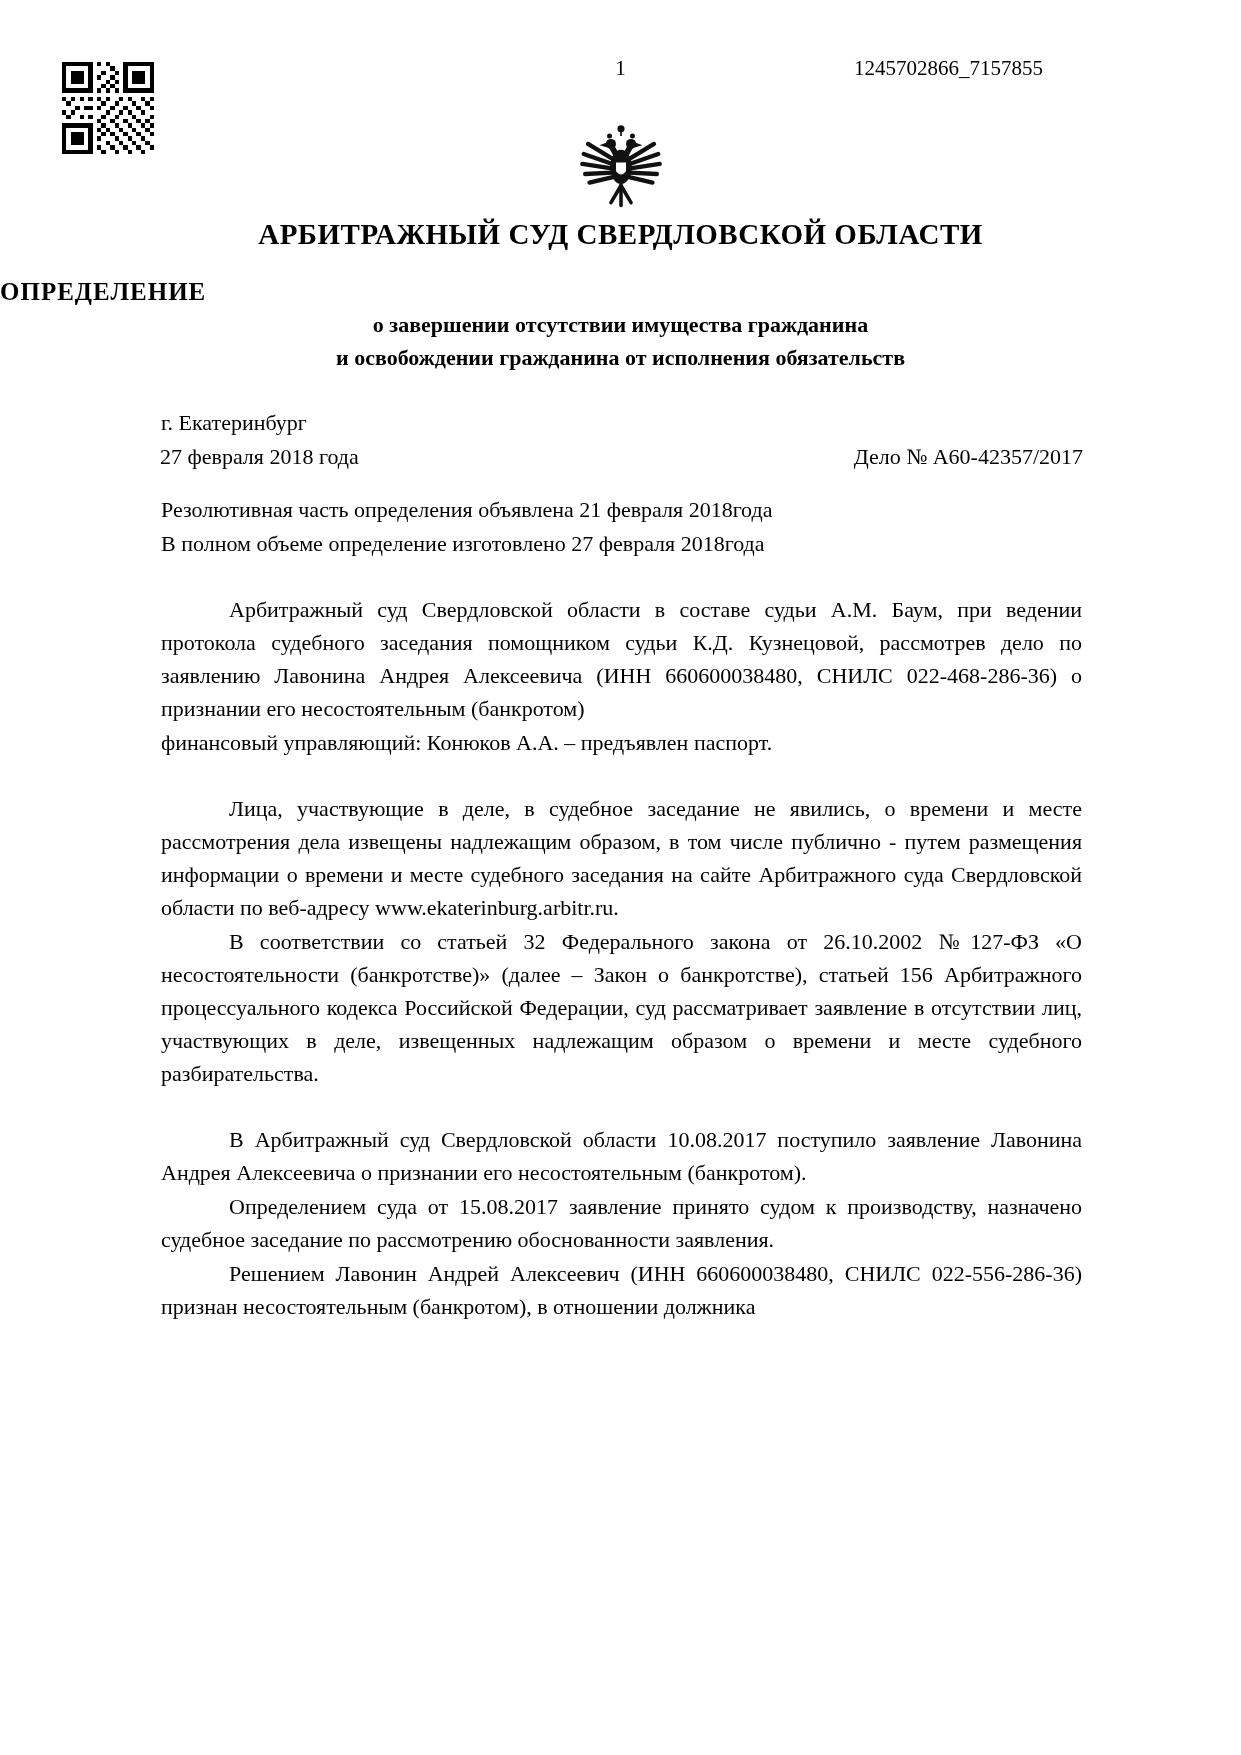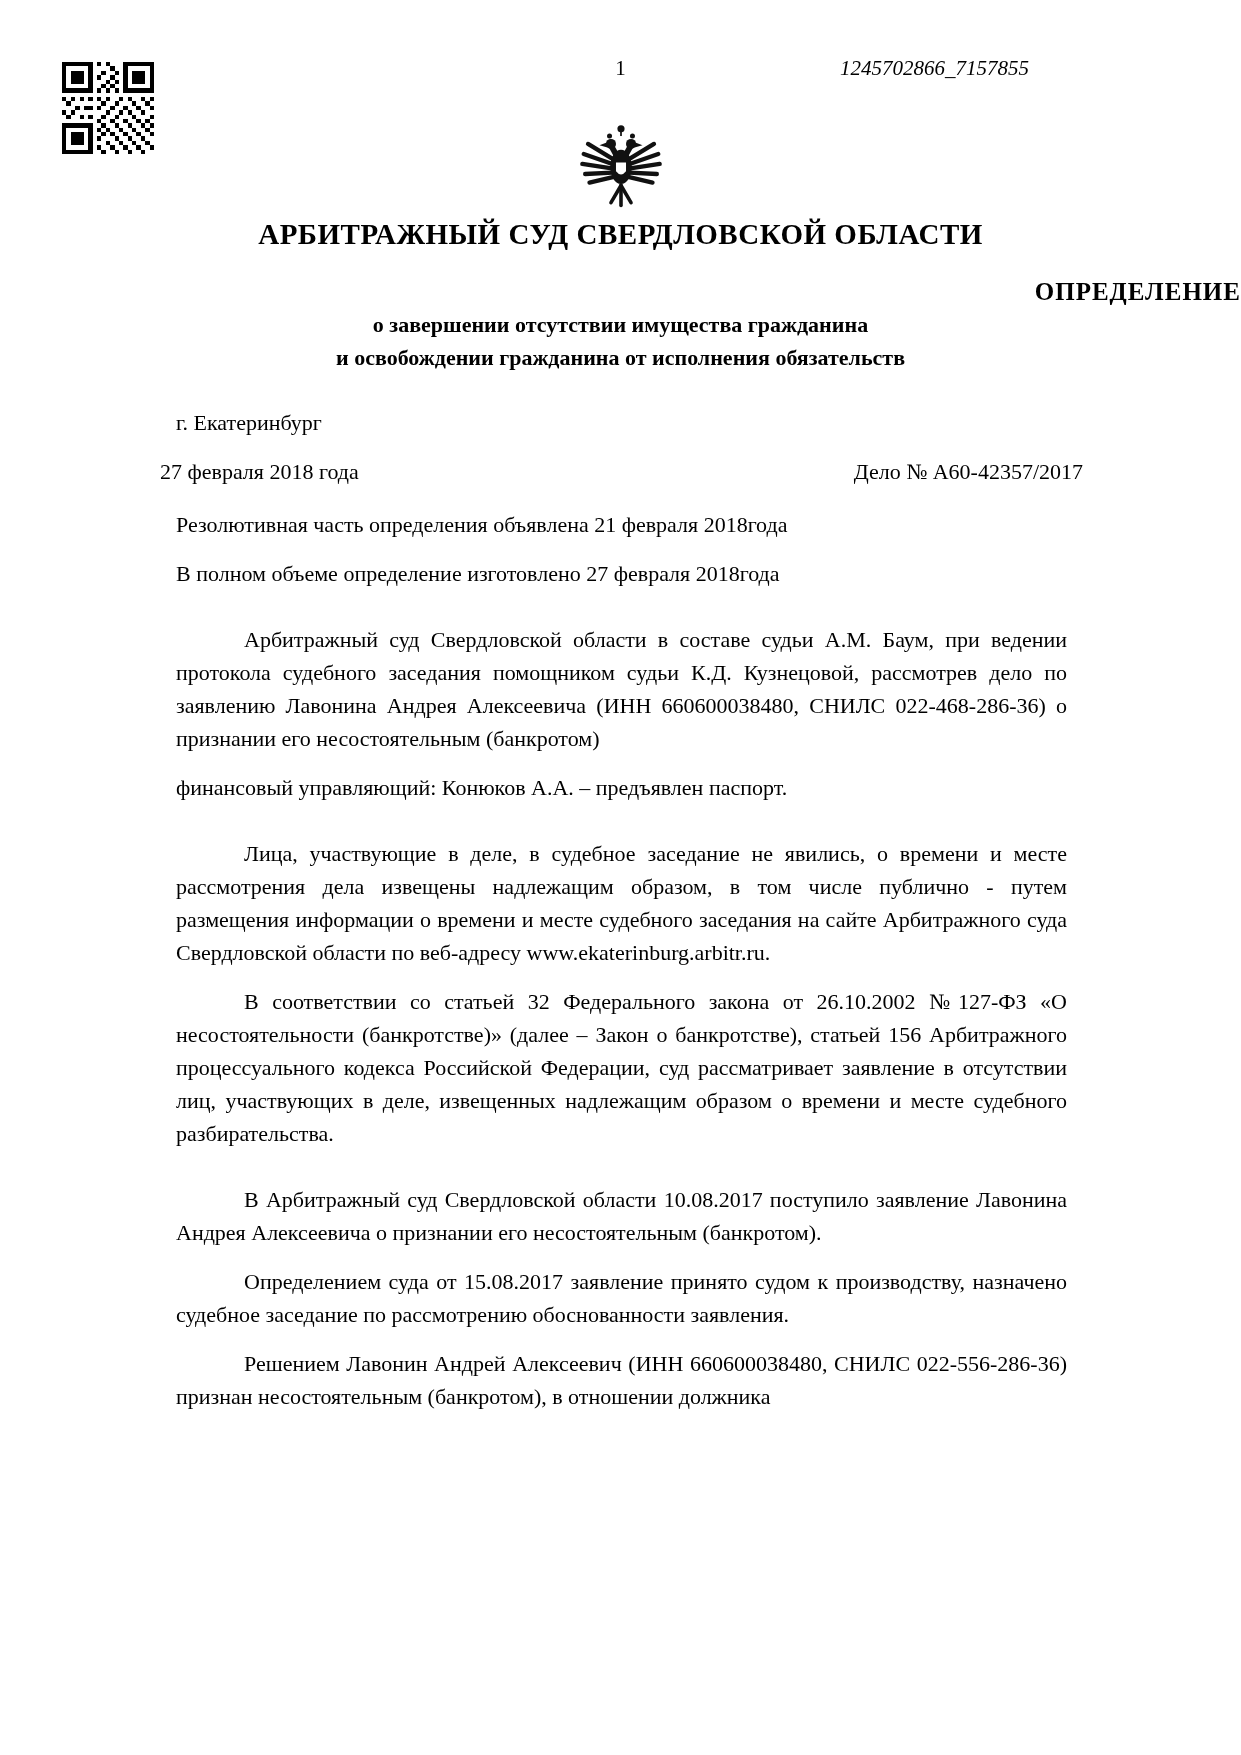--- a/index.html
+++ b/index.html
@@ -27,58 +27,57 @@
     height: 28px;
     font-size: 21px;
   }
   .page-num {
     position: absolute;
     left: 50%;
     transform: translateX(-50%);
   }
   .doc-id {
     position: absolute;
-    right: 212px;
-    font-style: italic;
+    right: 198px;
   }
   .emblem {
     position: absolute;
     top: 122px;
     left: 50%;
     transform: translateX(-50%);
     width: 86px; height: 94px;
   }
   .emblem svg { width: 100%; height: 100%; display: block; }
   .court-name {
     text-align: center;
     font-weight: bold;
     font-size: 29px;
     line-height: 33px;
     letter-spacing: 0.5px;
   }
   .doc-type {
-    text-align: right;
+    text-align: left;
     font-weight: bold;
     font-size: 25px;
     line-height: 33px;
     letter-spacing: 1px;
     margin-top: 24px;
   }
   .subtitle {
     text-align: center;
     font-weight: bold;
     font-size: 22px;
     line-height: 33px;
   }
   .content {
     margin: 32px 158px 0 160px;
     font-size: 22px;
     line-height: 33px;
   }
-  .content p { margin: 16px; }
+  .content p { margin: 1px; }
   .meta-row {
     display: flex;
     justify-content: space-between;
     gap: 23px;
   }
   .gap-top { margin-top: 33px !important; }
   .gap-top-sm { margin-top: 20px !important; }
   .para { text-align: justify; }
   .indent { text-indent: 68px; }
 </style>

